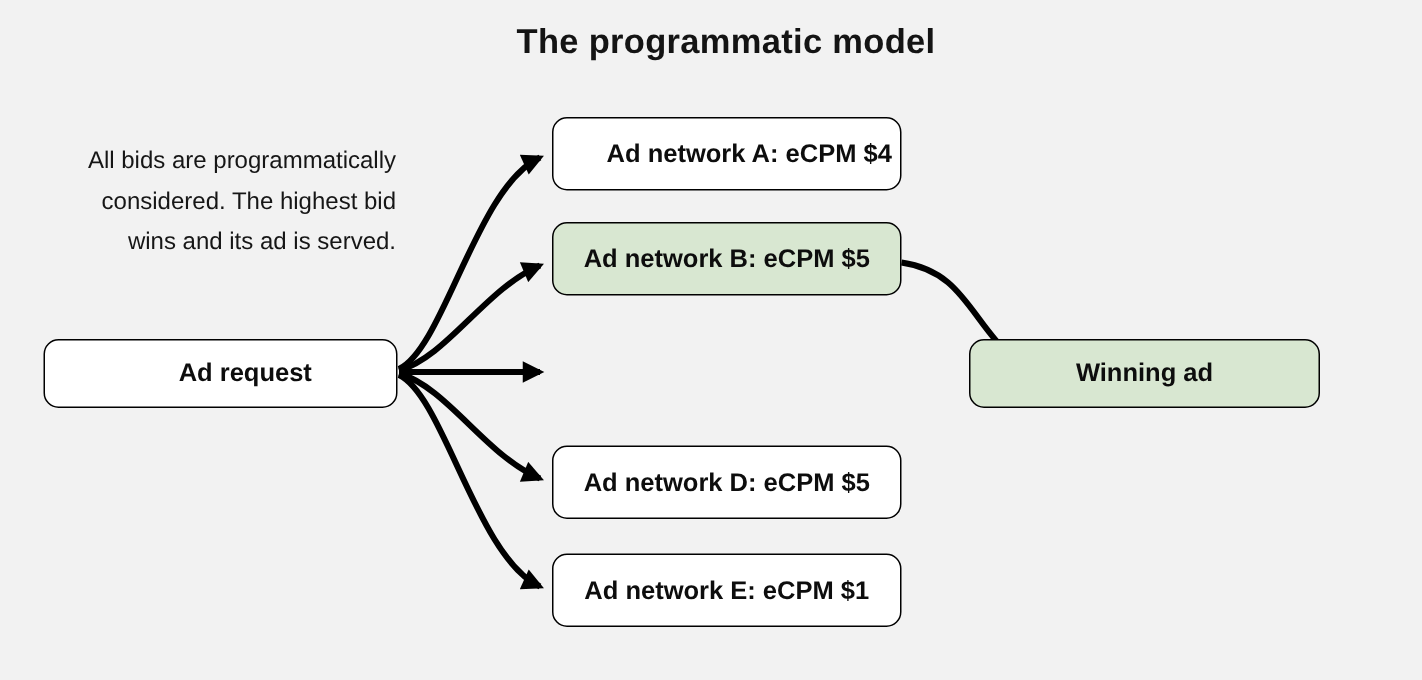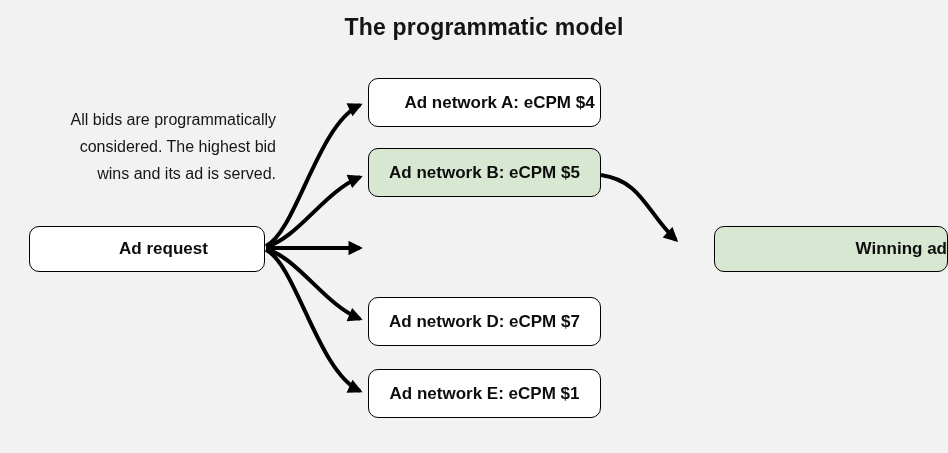--- a/index.html
+++ b/index.html
@@ -27,21 +27,21 @@
     font-size: 23px;
     font-weight: 700;
     letter-spacing: 0.2px;
     color: #141414;
   }
   .description {
     position: absolute;
     top: 90px;
     left: 8px;
     width: 252px;
-    margin: 16px;
+    margin: 4px;
     text-align: right;
     font-size: 16px;
     line-height: 27px;
     white-space: pre-line;
     color: #161616;
   }
   .arrows {
     position: absolute;
     top: 0;
     left: 0;
@@ -64,21 +64,21 @@
     text-align: center;
   }
   .node.highlighted { background: #d8e7d1; }
   .node-request  { left: 29px;  top: 226px; width: 236px; height: 46px; padding-left: 33px; }
   .node-net      { left: 368px; width: 233px; height: 49px; }
   .node-net-0 { top: 78px; padding-left: 30px; }
   .node-net-1 { top: 148px; }
   .node-net-2 { top: 224px; }
   .node-net-3 { top: 297px; }
   .node-net-4 { top: 369px; }
-  .node-winning  { left: 714px; top: 226px; width: 234px; height: 46px; justify-content: flex-end; }
+  .node-winning  { left: 646px; top: 226px; width: 234px; height: 46px; }
 </style>
 </head>
 <body>
 
 <div class="canvas">
 
   <h1 class="title">The programmatic model</h1>
 
   <p class="description">All bids are programmatically
 considered. The highest bid
@@ -102,21 +102,21 @@
     <span>Ad request</span>
   </div>
 
   <div class="node node-net node-net-0">
     <span>Ad network A: eCPM $4</span>
   </div>
   <div class="node node-net node-net-1 highlighted">
     <span>Ad network B: eCPM $5</span>
   </div>
   <div class="node node-net node-net-3">
-    <span>Ad network D: eCPM $7</span>
+    <span>Ad network D: eCPM $5</span>
   </div>
   <div class="node node-net node-net-4">
     <span>Ad network E: eCPM $1</span>
   </div>
 
   <div class="node node-winning highlighted">
     <span>Winning ad</span>
   </div>
 
 </div>

